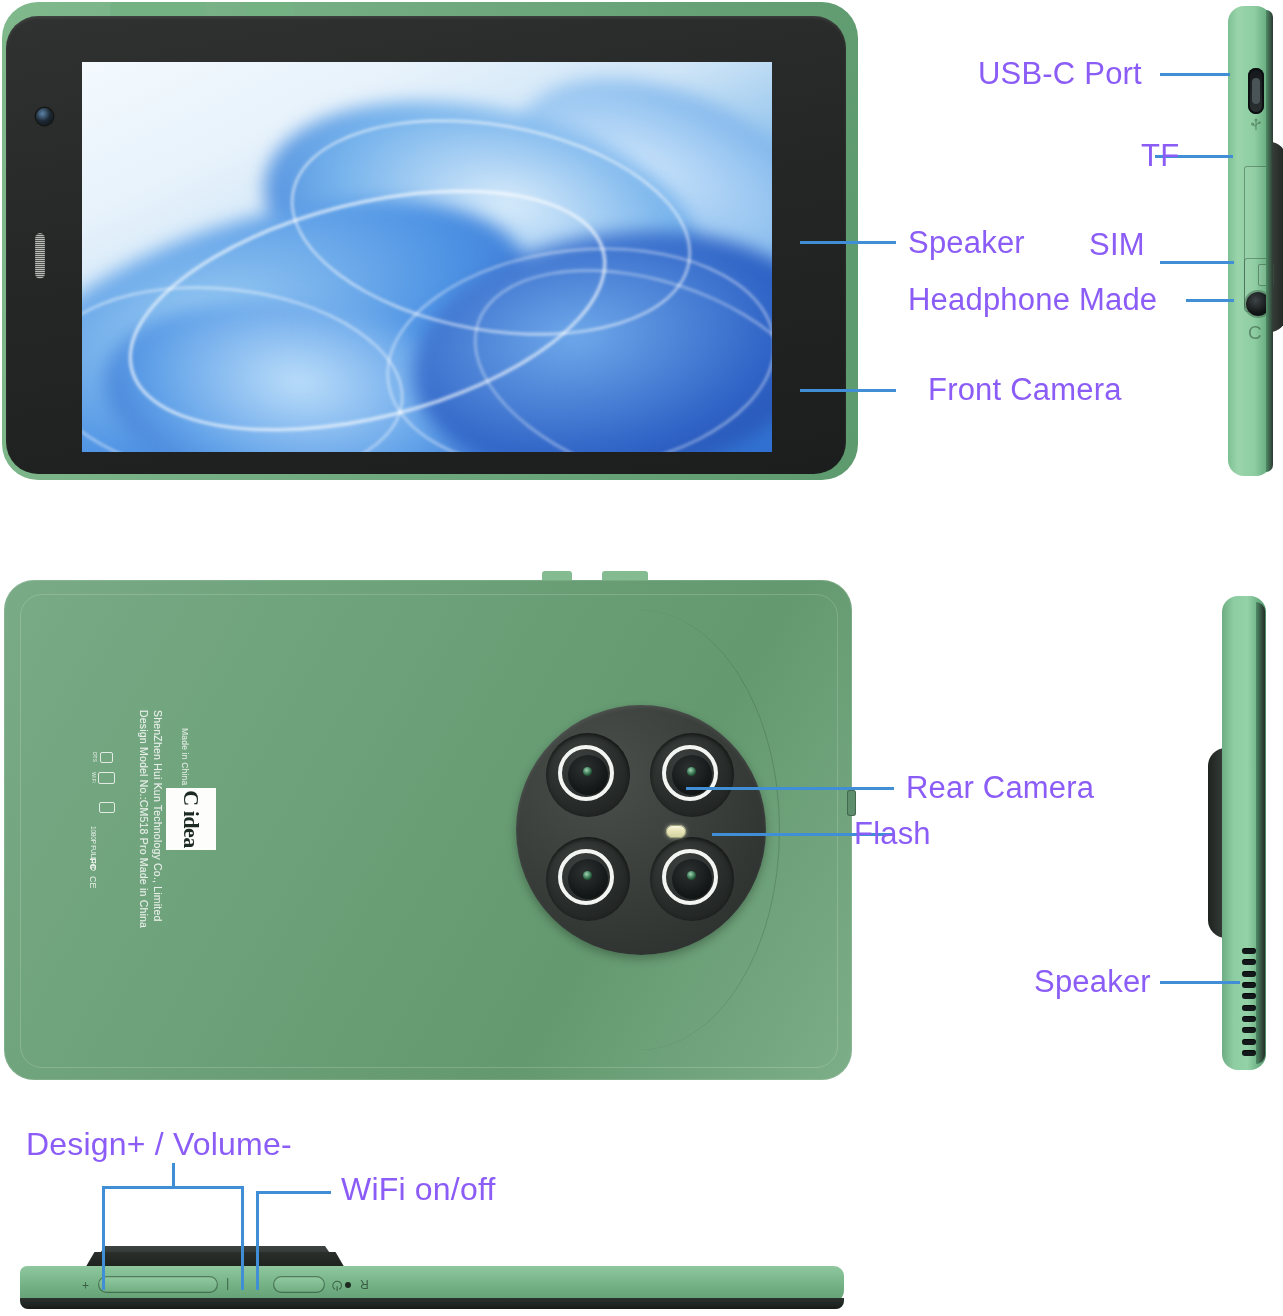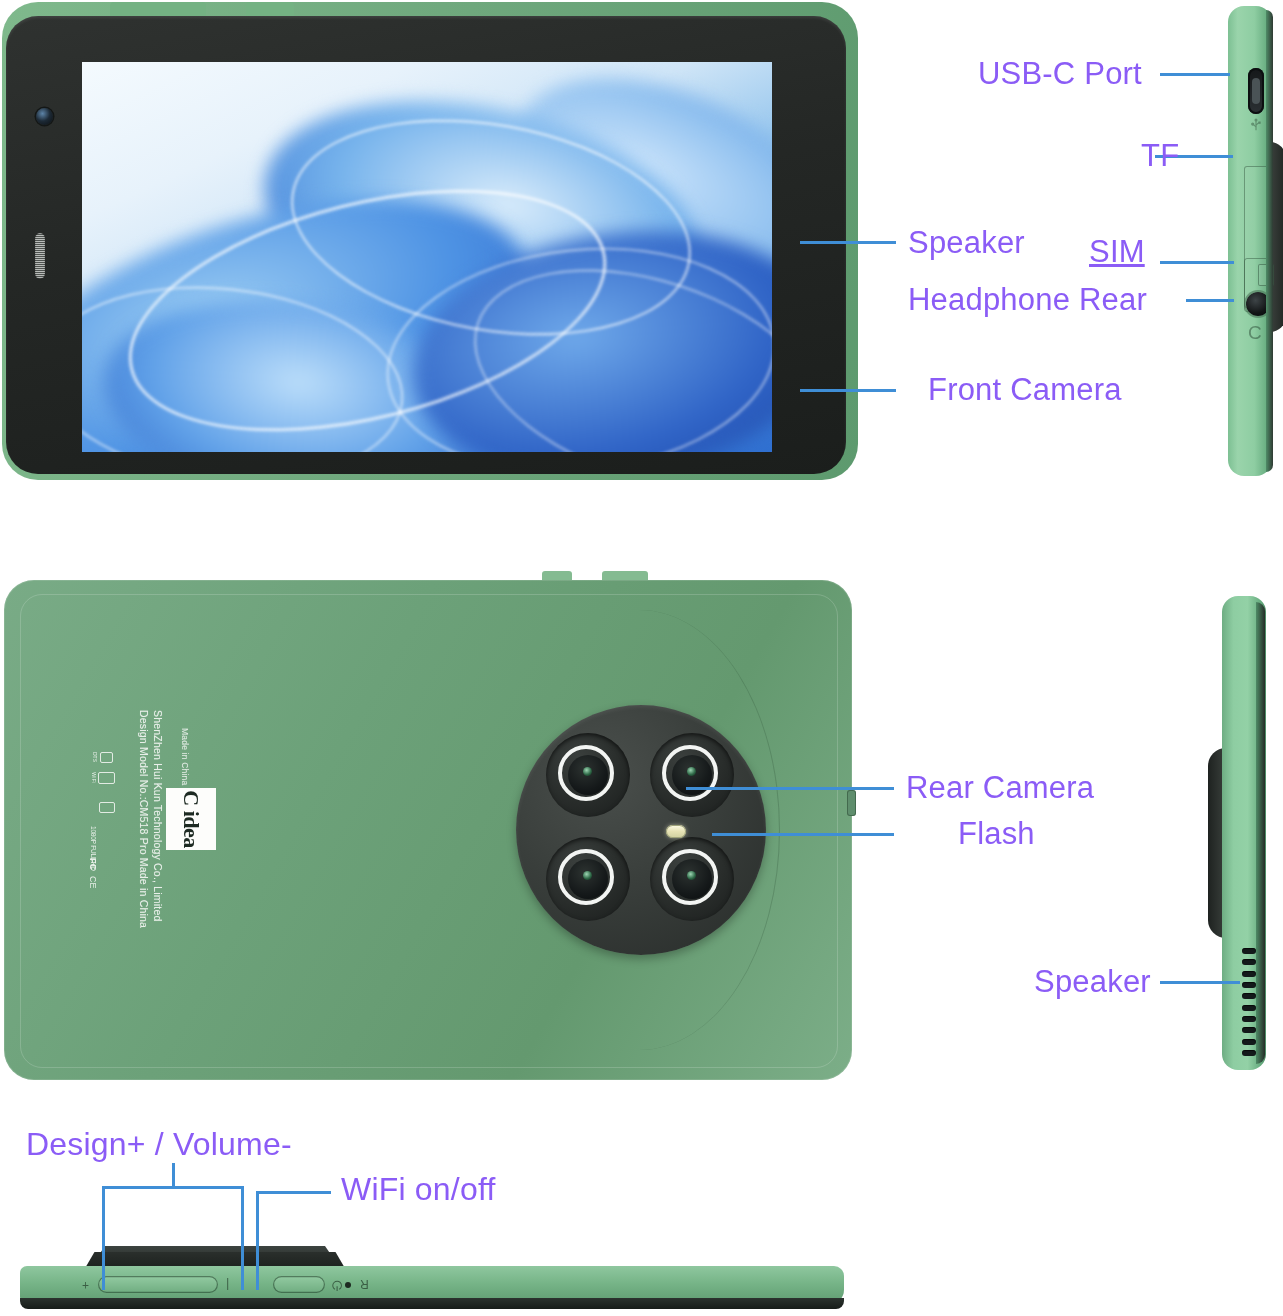--- a/index.html
+++ b/index.html
@@ -221,24 +221,24 @@
     <div class="re-darkedge"></div>
   </div>
 
   <div class="lead h" style="left:1160px;top:73px;width:70px;"></div>
   <div class="label" style="left:978px;top:58px;">USB-C Port</div>
 
   <div class="lead h" style="left:1155px;top:155px;width:78px;"></div>
   <div class="label" style="left:1141px;top:140px;">TF</div>
 
   <div class="lead h" style="left:1160px;top:261px;width:74px;"></div>
-  <div class="label" style="left:1089px;top:236px;text-decoration:underline;">SIM</div>
+  <div class="label" style="left:1089px;top:229px;">SIM</div>
 
   <div class="lead h" style="left:1186px;top:299px;width:48px;"></div>
-  <div class="label" style="left:908px;top:284px;">Headphone Rear</div>
+  <div class="label" style="left:908px;top:284px;">Headphone Made</div>
 
   <div class="abs" id="back-tablet">
     <div class="bk-topbtn" id="bk-btn-a"></div>
     <div class="bk-topbtn" id="bk-btn-b"></div>
     <div class="bk-body">
       <div class="bk-inner"></div>
       <div class="bk-arc"></div>
       <div class="bk-sidebtn"></div>
     </div>
   </div>
@@ -275,21 +275,21 @@
     <div class="lens" id="lens-br">
         <i></i>
       </div>
     <div class="flash"></div>
   </div>
 
   <div class="lead h" style="left:686px;top:787px;width:208px;"></div>
   <div class="label" style="left:906px;top:772px;">Rear Camera</div>
 
   <div class="lead h" style="left:712px;top:833px;width:182px;"></div>
-  <div class="label" style="left:958px;top:818px;">Flash</div>
+  <div class="label" style="left:854px;top:818px;">Flash</div>
 
   <div class="abs" id="left-edge">
     <div class="le-hump"></div>
     <div class="le-body">
       <div class="le-spk">
         <span></span>
           <span></span>
           <span></span>
           <span></span>
           <span></span>

